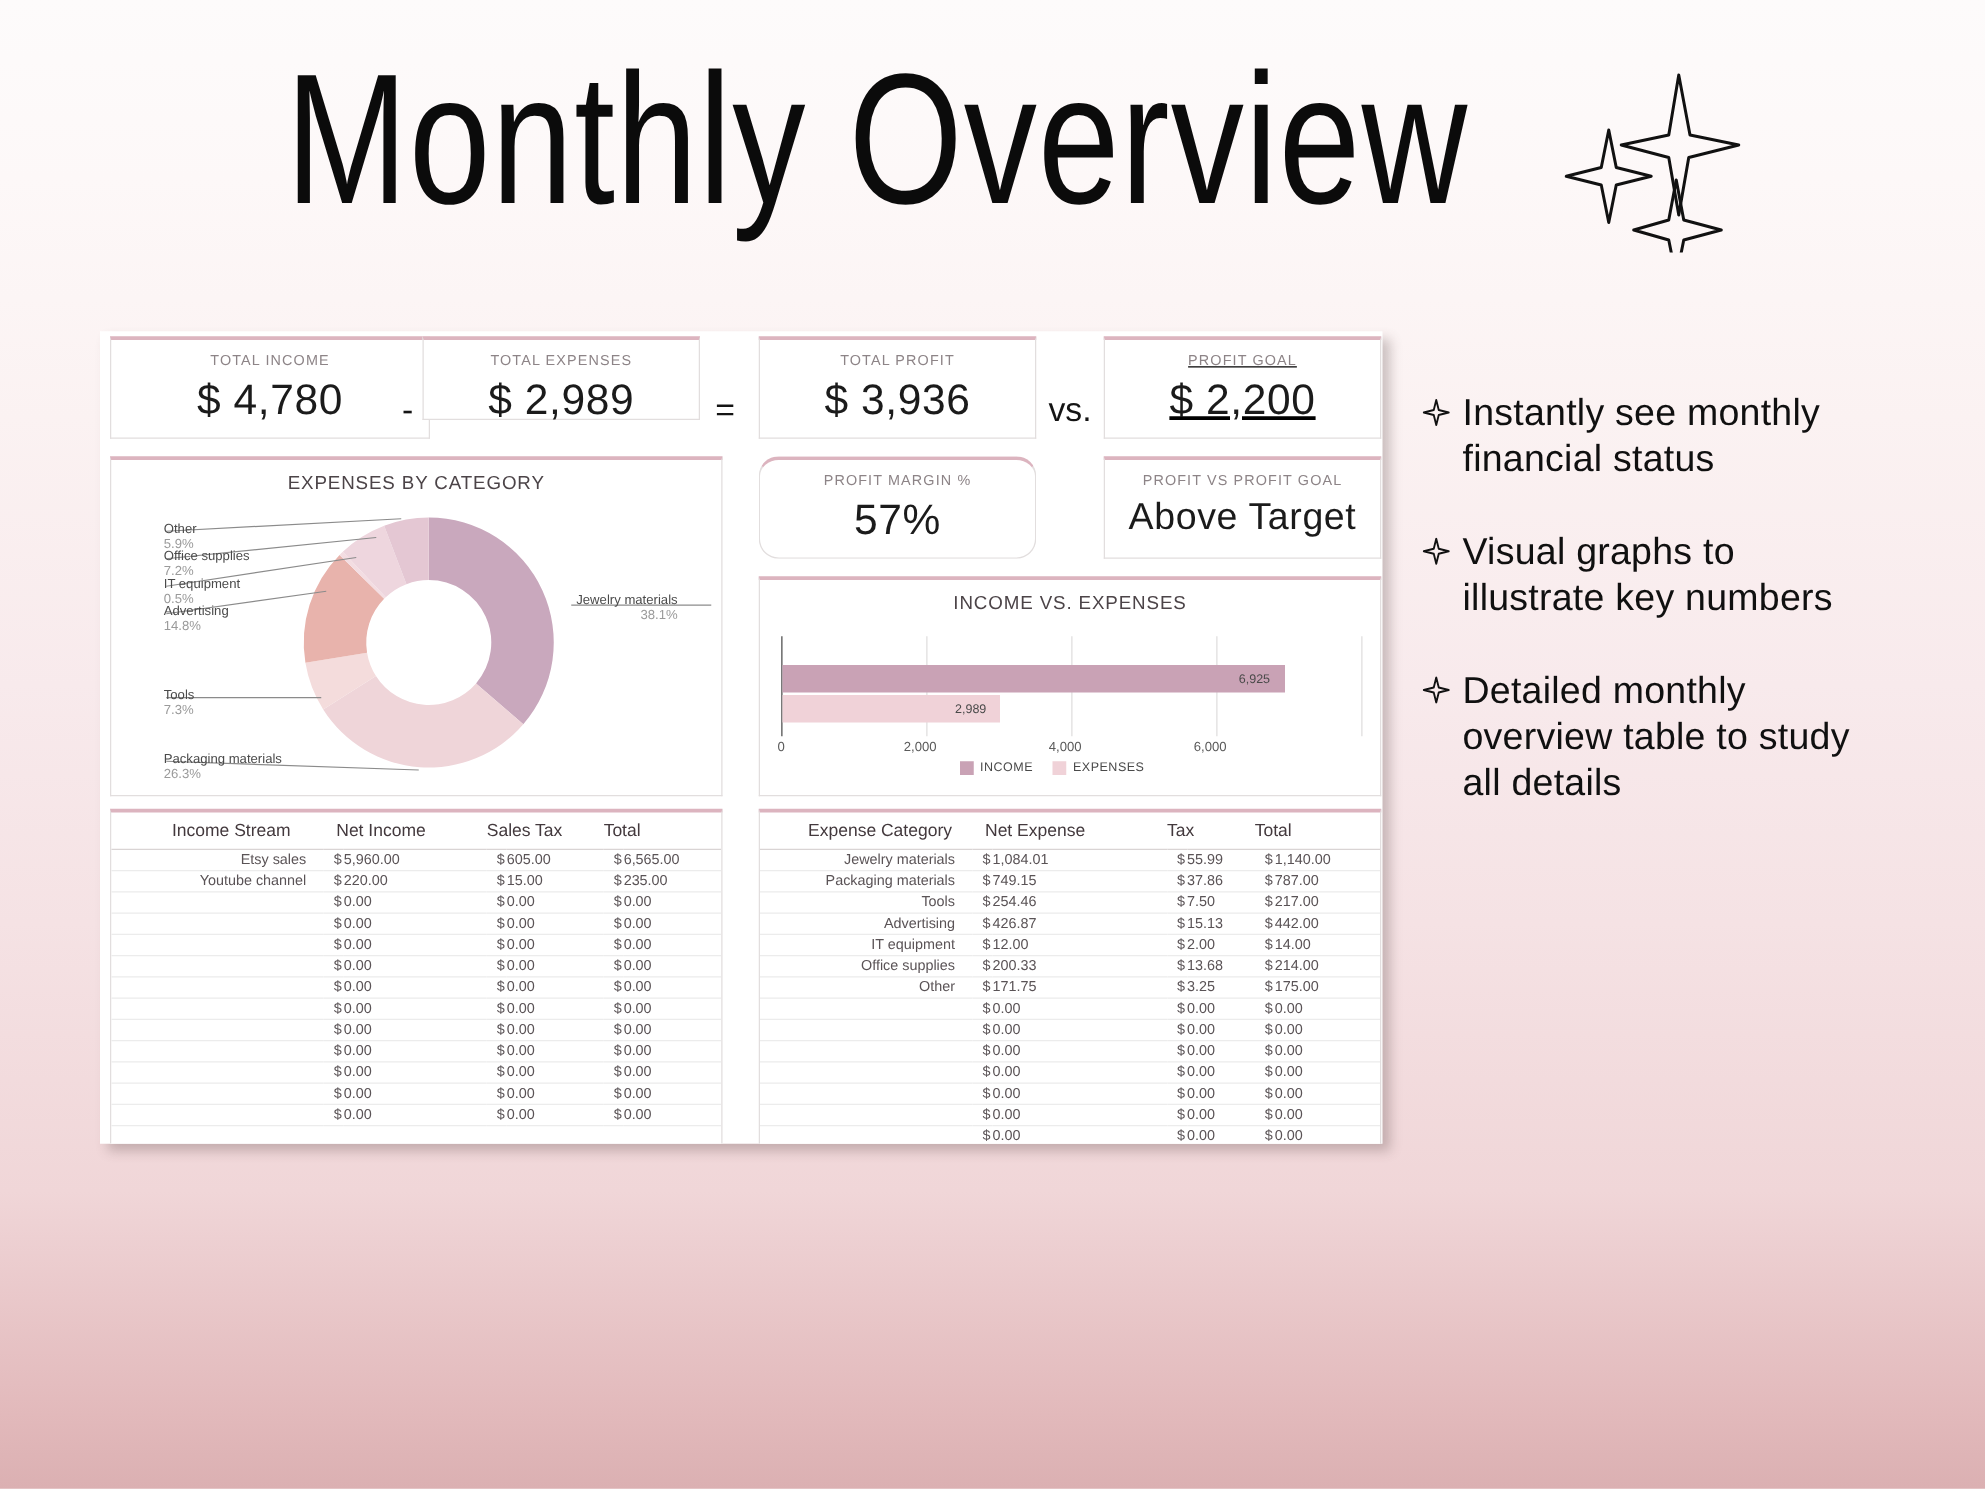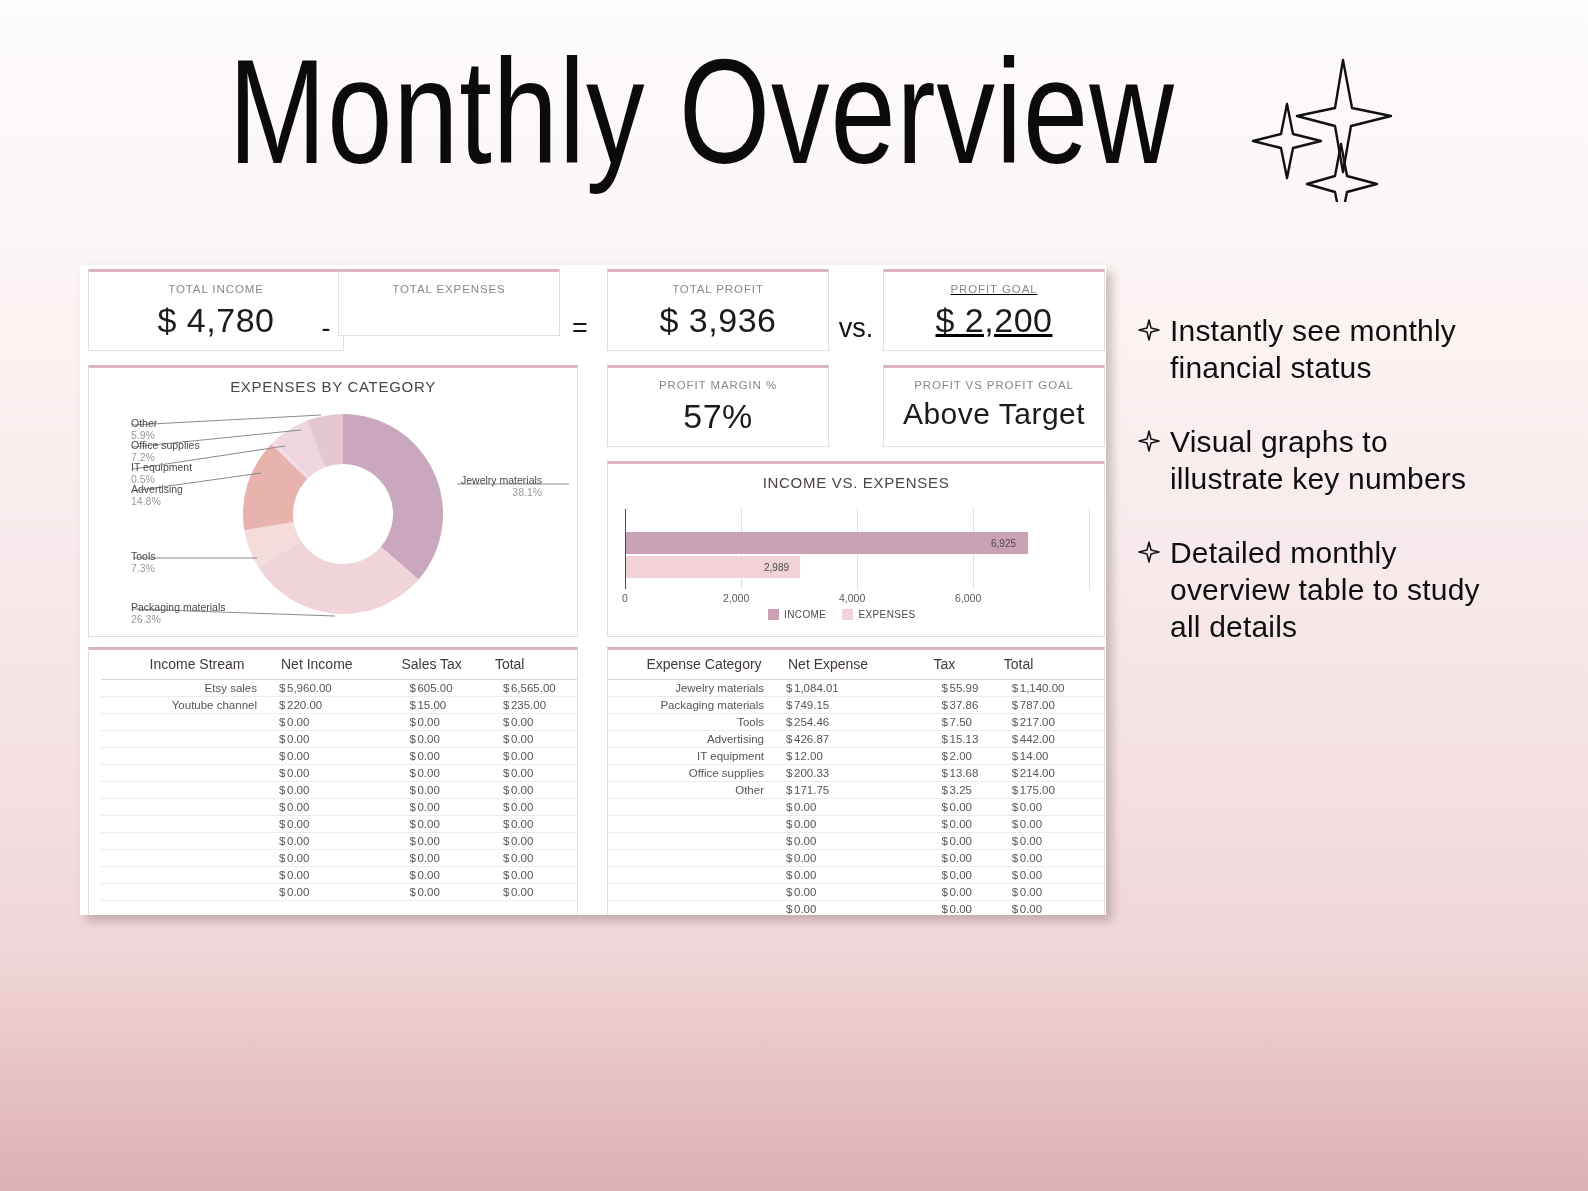--- a/index.html
+++ b/index.html
@@ -148,37 +148,38 @@
 
     <div class="card" style="left:8px; top:4px; width:256px; height:82px;">
       <div class="card-label">TOTAL INCOME</div>
       <div class="card-value">$ 4,780</div>
     </div>
 
     <div class="operator" style="left:234px; top:48px; width:24px;">-</div>
 
     <div class="card" style="left:258px; top:4px; width:222px; height:67px;">
       <div class="card-label">TOTAL EXPENSES</div>
+      <div class="card-value">$ 2,989</div>
     </div>
 
     <div class="operator" style="left:486px; top:48px; width:28px;">=</div>
 
     <div class="card" style="left:527px; top:4px; width:222px; height:82px;">
       <div class="card-label">TOTAL PROFIT</div>
       <div class="card-value">$ 3,936</div>
     </div>
 
     <div class="operator" style="left:753px; top:48px; width:46px;">vs.</div>
 
     <div class="card" style="left:803px; top:4px; width:222px; height:82px;text-decoration:underline;">
       <div class="card-label">PROFIT GOAL</div>
       <div class="card-value">$ 2,200</div>
     </div>
 
-    <div class="card" style="left:527px; top:100px; width:222px; height:82px;">
+    <div class="card" style="left:527px; top:100px; width:222px; height:82px;border-radius:16px;">
       <div class="card-label">PROFIT MARGIN %</div>
       <div class="card-value">57%</div>
     </div>
 
     <div class="card" style="left:803px; top:100px; width:222px; height:82px;">
       <div class="card-label">PROFIT VS PROFIT GOAL</div>
       <div class="card-value small">Above Target</div>
     </div>
 
     <div class="panel" style="left:8px; top:100px; width:490px; height:272px;">
@@ -271,21 +272,21 @@
           <span>INCOME</span>
         </span>
         <span class="legend-item">
           <i class="legend-chip" style="background:#f0d2d8;"></i>
           <span>EXPENSES</span>
         </span>
       </div>
     </div>
 
     <div class="panel" style="left:8px; top:382px; width:490px; height:268px; border-bottom:none; overflow:hidden;">
-      <table class="tbl" style="top:0; left:12px;">
+      <table class="tbl" style="top:0; left:0;">
         <thead>
           <tr>
             <th class="th-name" colspan="1" style="text-align:center;">Income Stream</th>
             <th class="th-pad" colspan="2">Net Income</th>
             <th colspan="2">Sales Tax</th>
             <th colspan="2">Total</th>
           </tr>
         </thead>
         <tbody>
             <tr>

